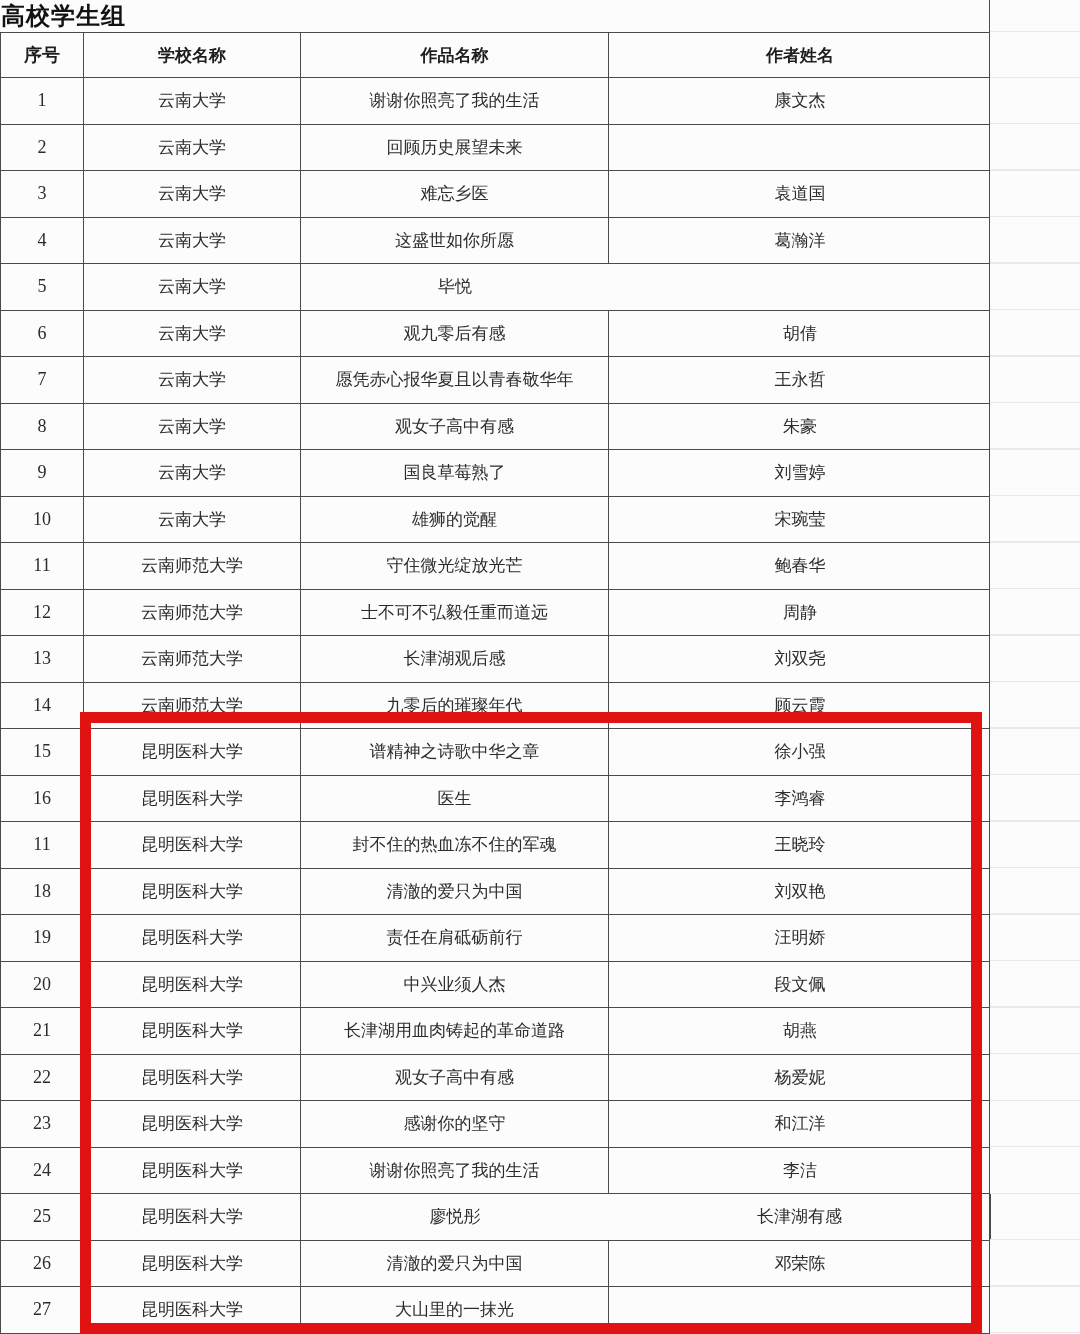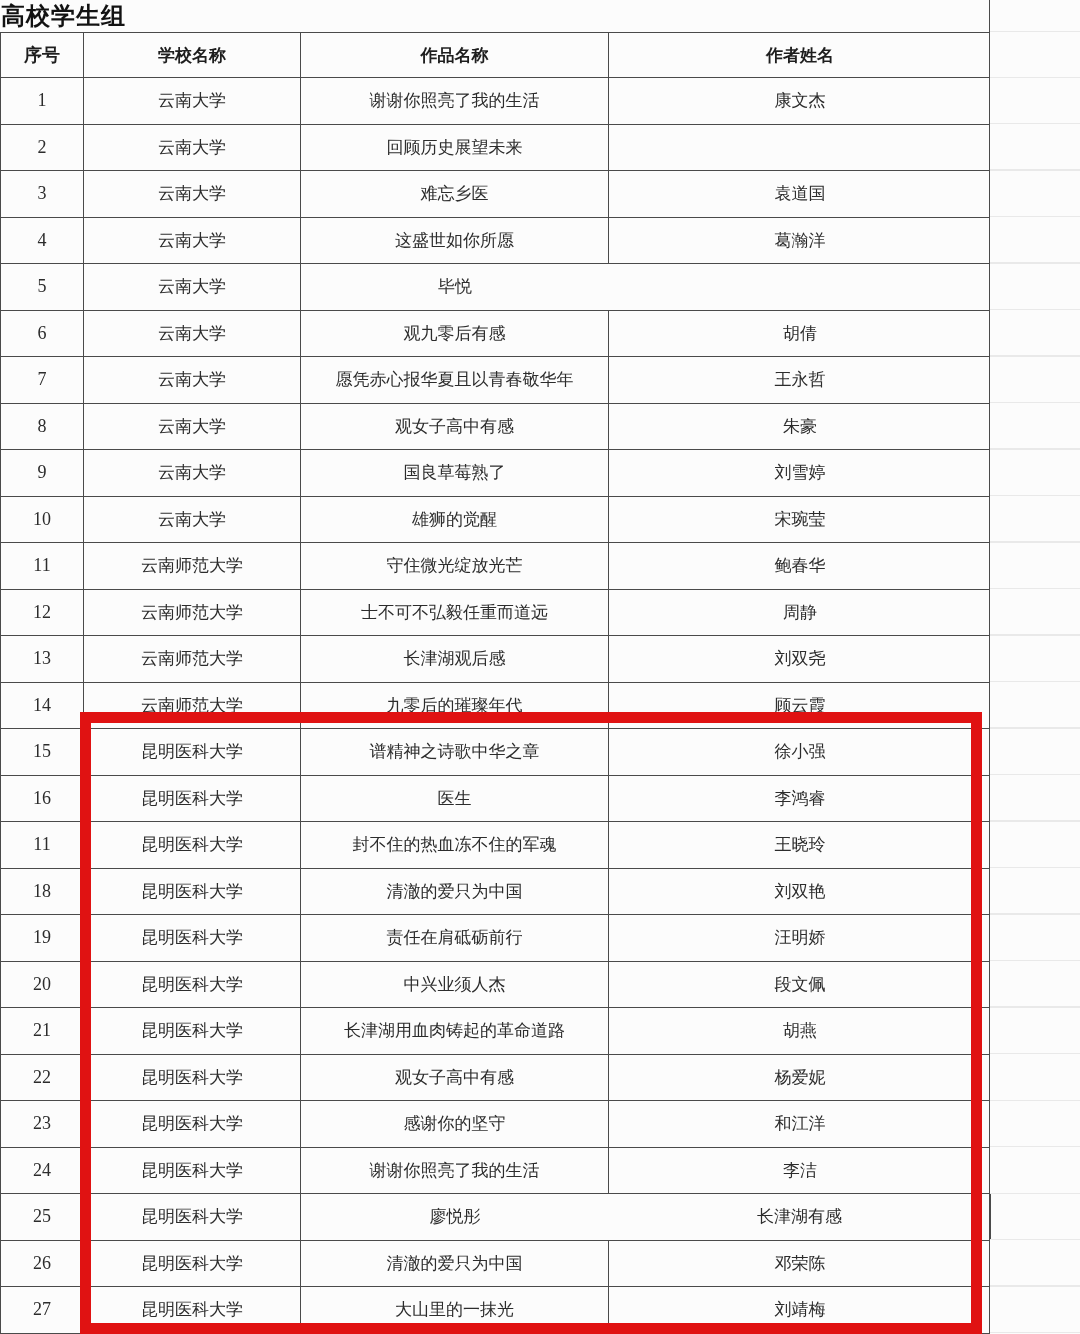--- a/index.html
+++ b/index.html
@@ -275,21 +275,20 @@
     <div class="td c1">26</div>
     <div class="td c2">昆明医科大学</div>
     <div class="td c3">清澈的爱只为中国</div>
     <div class="td c4">邓荣陈</div>
   </div>
 
   <div class="tr">
     <div class="td c1">27</div>
     <div class="td c2">昆明医科大学</div>
     <div class="td c3">大山里的一抹光</div>
-    <div class="td c4">刘靖梅</div>
   </div>
 </div>
   </div>
 
   <div class="right-edge"></div>
   <div class="right-margin"></div>
   <div class="hairline h1"></div>
   <div class="hairline h2"></div>
 
   <div class="highlight-box" style="border-color: rgb(224, 18, 18);"></div>

